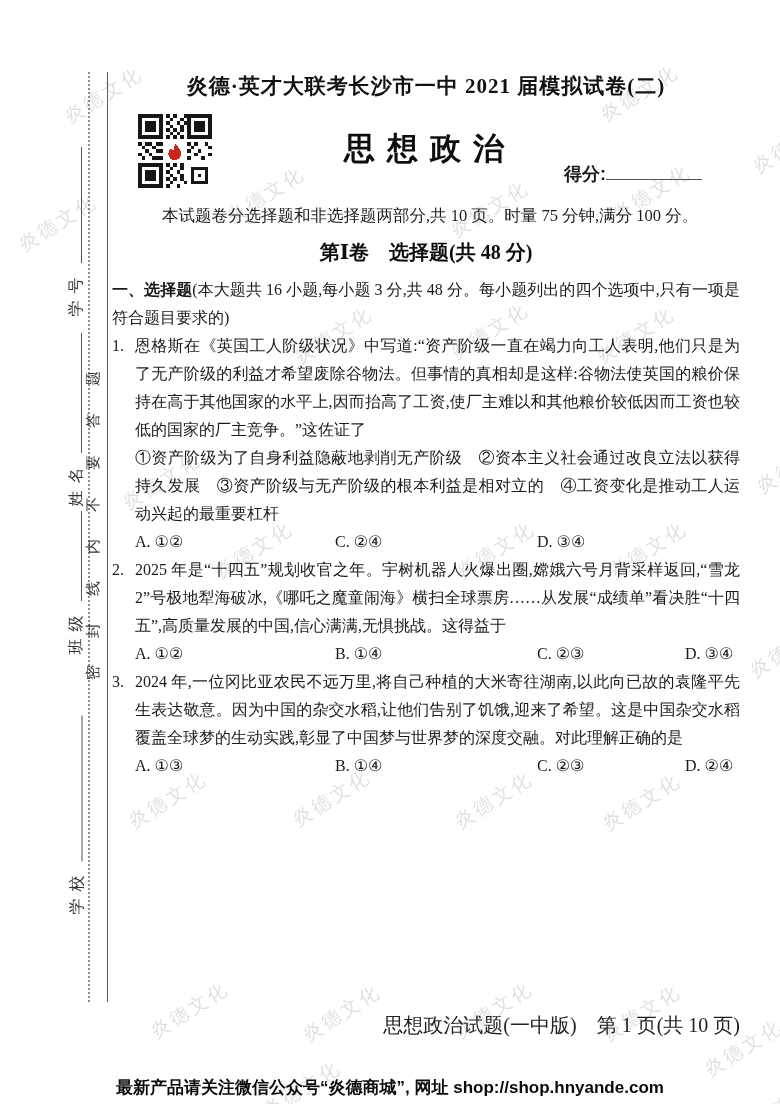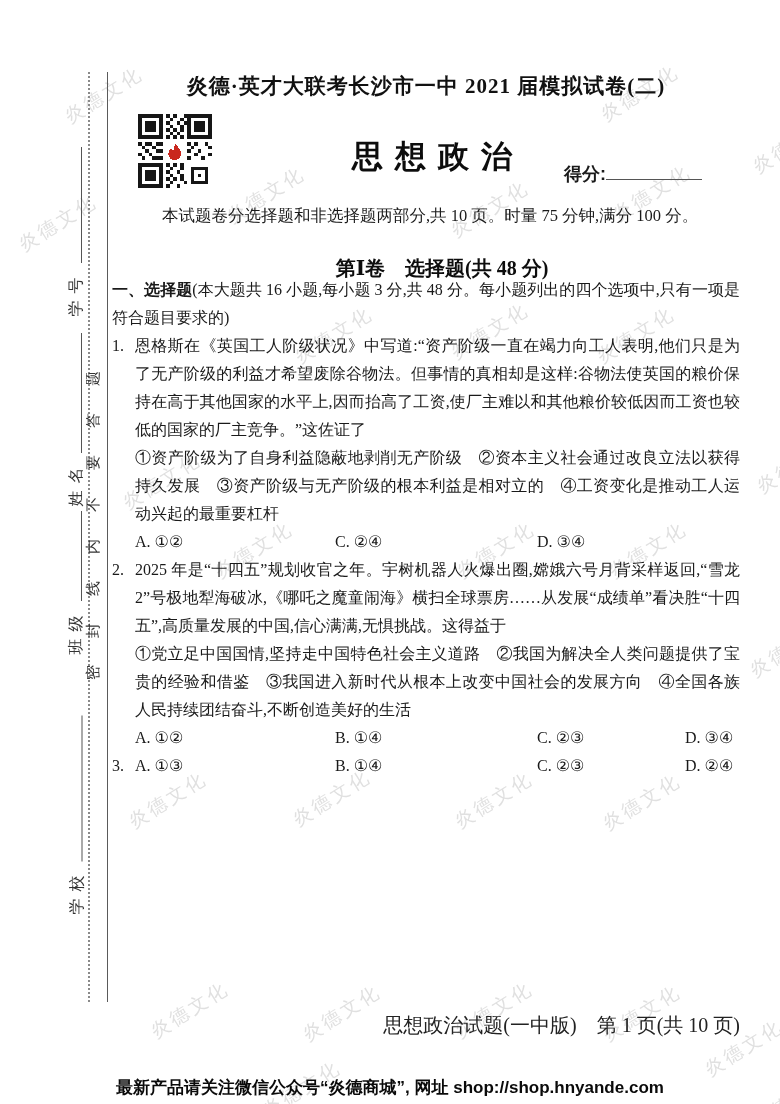--- a/index.html
+++ b/index.html
@@ -41,33 +41,33 @@
   }
   
   .content{position:absolute;left:112px;top:0;width:628px;z-index:1;}
   .title{
     margin:0;position:absolute;top:72px;left:0;width:100%;
     text-align:center;font-size:21px;font-weight:bold;color:#111;
     letter-spacing:1px;white-space:nowrap;
   }
   .qr{position:absolute;left:26px;top:114px;width:74px;height:74px;}
   .subject{
-    margin:12px;position:absolute;top:124px;left:0;width:100%;
+    margin:4px;position:absolute;top:124px;left:0;width:100%;
     text-align:center;font-size:31px;font-weight:bold;letter-spacing:12px;
     font-family:"Liberation Sans","DejaVu Sans",sans-serif;color:#0d0d0d;
   }
   .score{position:absolute;left:452px;top:162px;white-space:nowrap;}
   .score-label{
     font-size:18px;font-weight:bold;
     font-family:"Liberation Sans","DejaVu Sans",sans-serif;
   }
   .score-line{display:inline-block;width:96px;border-bottom:1.4px solid #555;height:16px;}
   .instruction{margin:4px;position:absolute;top:201px;left:0;width:100%;text-align:center;font-size:16.5px;}
   .section{
-    margin:16px;position:absolute;top:239px;left:0;width:100%;
+    margin:0;position:absolute;top:239px;left:0;width:100%;
     text-align:center;font-size:20px;font-weight:bold;color:#0d0d0d;
   }
   .flow{position:absolute;top:276px;left:0;width:628px;font-size:16px;line-height:28px;}
   .flow p{margin:0;text-align:justify;}
   .intro .b{
     font-weight:bold;
     font-family:"Liberation Sans","DejaVu Sans",sans-serif;
   }
   .question{position:relative;padding-left:23px;}
   .qnum{position:absolute;left:0;top:0;}
@@ -255,31 +255,31 @@
         <div class="choices">
           <span>A. ①②</span>
           <span>C. ②④</span>
           <span>D. ③④</span>
         </div>
       </div>
 
       <div class="question">
         <span class="qnum">2.</span>
         <p class="stem">2025 年是“十四五”规划收官之年。宇树机器人火爆出圈,嫦娥六号月背采样返回,“雪龙 2”号极地犁海破冰,《哪吒之魔童闹海》横扫全球票房……从发展“成绩单”看决胜“十四五”,高质量发展的中国,信心满满,无惧挑战。这得益于</p>
-        <p class="opts">①党立足中国国情,坚持走中国特色社会主义道路　②我国为解决全人类问题提供了宝贵的经验和借鉴　③我国进入新时代从根本上改变中国社会的发展方向　④全国各族人民持续团结奋斗,不断创造美好的生活</p>
         <div class="choices">
           <span>A. ①②</span>
           <span>B. ①④</span>
           <span>C. ②③</span>
           <span>D. ③④</span>
         </div>
       </div>
 
       <div class="question">
         <span class="qnum">3.</span>
+        <p class="stem">2024 年,一位冈比亚农民不远万里,将自己种植的大米寄往湖南,以此向已故的袁隆平先生表达敬意。因为中国的杂交水稻,让他们告别了饥饿,迎来了希望。这是中国杂交水稻覆盖全球梦的生动实践,彰显了中国梦与世界梦的深度交融。对此理解正确的是</p>
         <div class="choices">
           <span>A. ①③</span>
           <span>B. ①④</span>
           <span>C. ②③</span>
           <span>D. ②④</span>
         </div>
       </div>
 
     </div>
 

